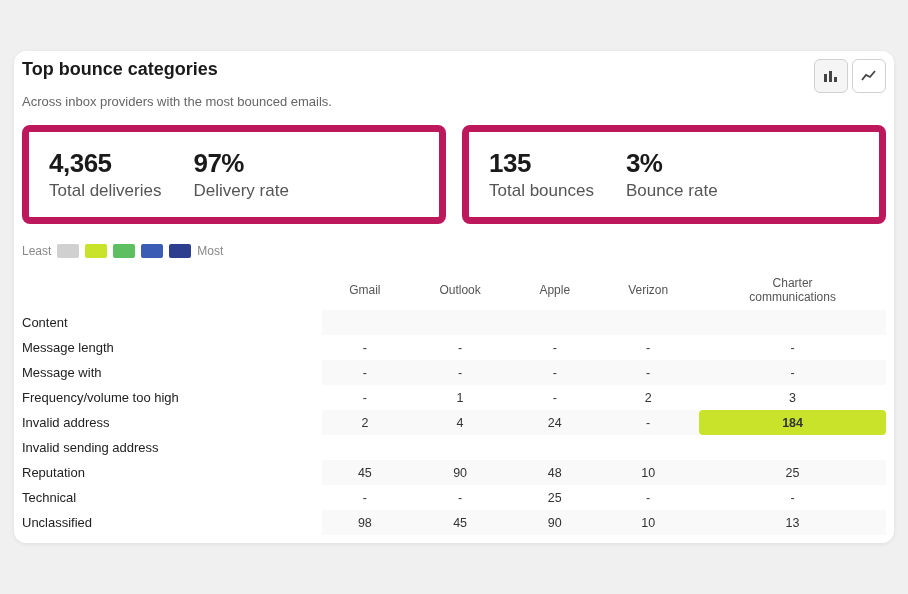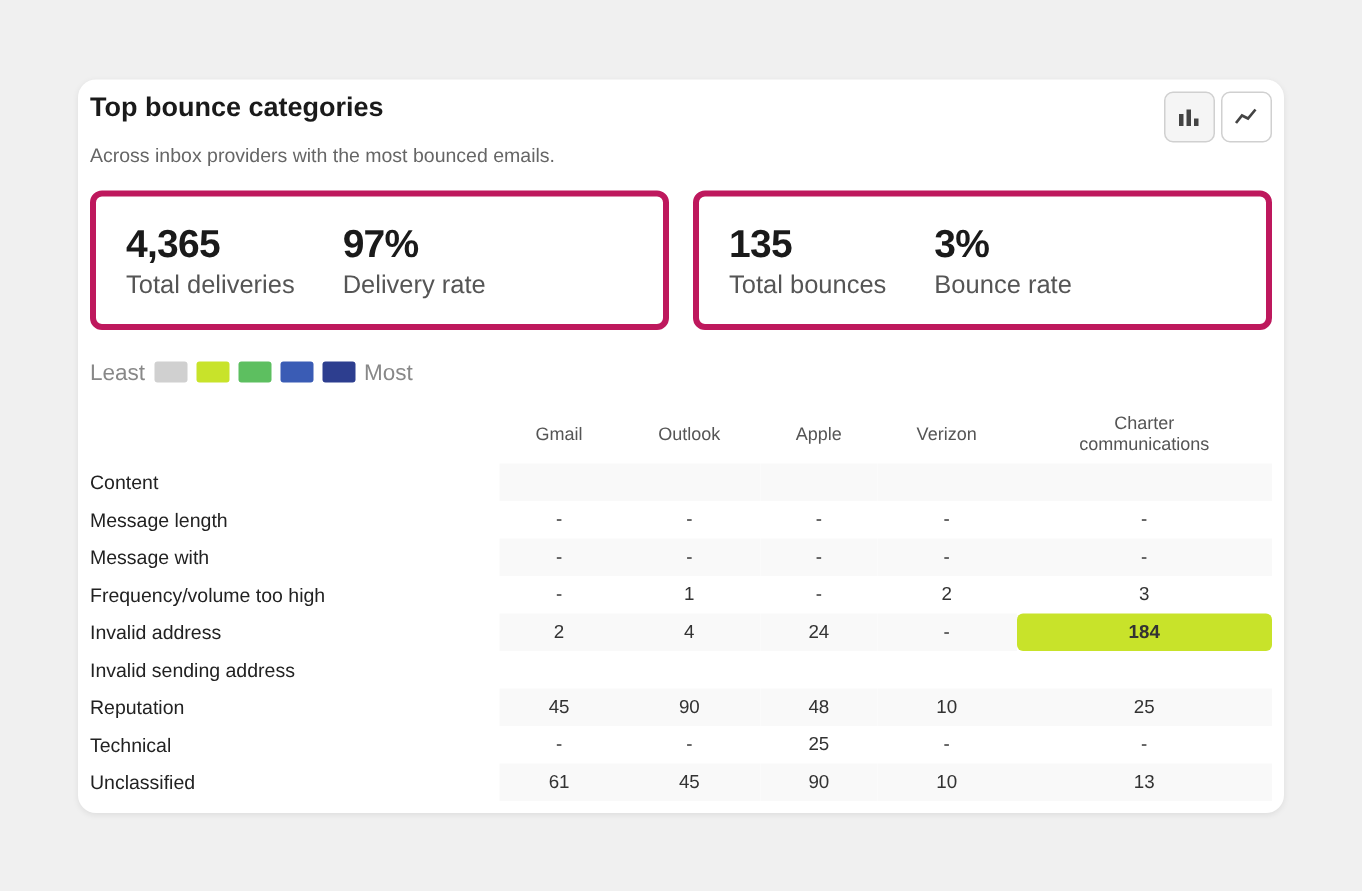--- a/index.html
+++ b/index.html
@@ -8,21 +8,21 @@
       background: #f0f0f0;
       display: flex;
       justify-content: center;
       align-items: center;
       min-height: 100vh;
     }
     .card {
       background: #fff;
       border-radius: 12px;
       padding: 8px;
-      width: 804px;
+      width: 880px;
       box-shadow: 0 1px 4px rgba(0,0,0,0.08);
     }
     .header {
       display: flex;
       justify-content: space-between;
       align-items: flex-start;
       margin-bottom: 16px;
     }
     .header-title {
       font-size: 18px;
@@ -54,21 +54,21 @@
     .icon-btn.active {
       background: #f5f5f5;
     }
     .stats-row {
       display: flex;
       gap: 16px;
       margin-bottom: 20px;
     }
     .stat-box {
       flex: 1;
-      border: 4px solid #be185d;
+      border: 7px solid #be185d;
       border-radius: 8px;
       padding: 16px 20px;
       display: flex;
       gap: 32px;
     }
     .stat-item {}
     .stat-value {
       font-size: 26px;
       font-weight: 700;
       color: #1a1a1a;
@@ -79,21 +79,21 @@
       color: #555;
       margin-top: 2px;
     }
     .legend {
       display: flex;
       align-items: center;
       gap: 6px;
       margin-bottom: 12px;
     }
     .legend-label {
-      font-size: 15px;
+      font-size: 12px;
       color: #888;
     }
     .legend-swatch {
       width: 22px;
       height: 14px;
       border-radius: 2px;
     }
     .table-wrap {
       width: 100%;
       border-collapse: collapse;
@@ -278,21 +278,21 @@
         <tr>
           <td>Technical</td>
           <td>-</td>
           <td>-</td>
           <td>25</td>
           <td>-</td>
           <td>-</td>
         </tr>
         <tr>
           <td>Unclassified</td>
-          <td>61</td>
+          <td>98</td>
           <td>45</td>
           <td>90</td>
           <td>10</td>
           <td>13</td>
         </tr>
       </tbody>
   </table>
 </div>
 
 </body></html>

